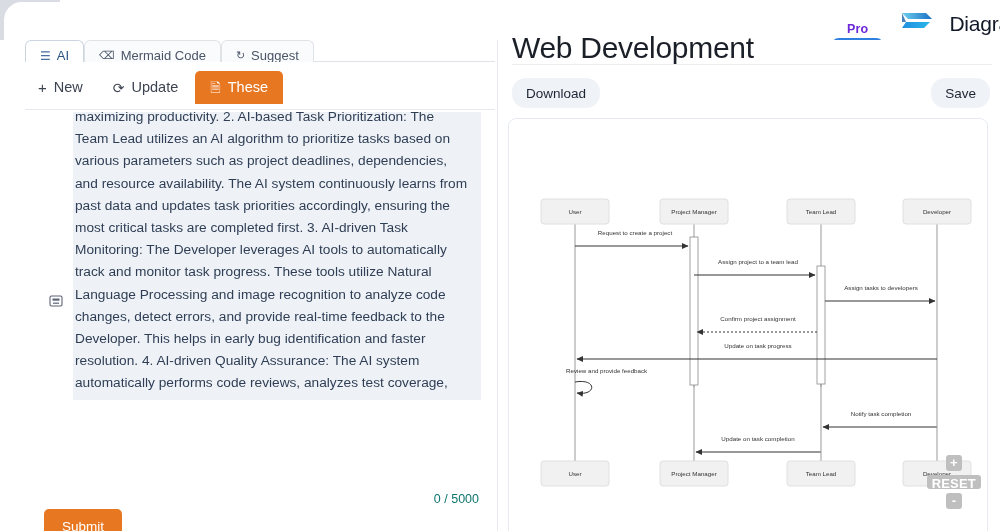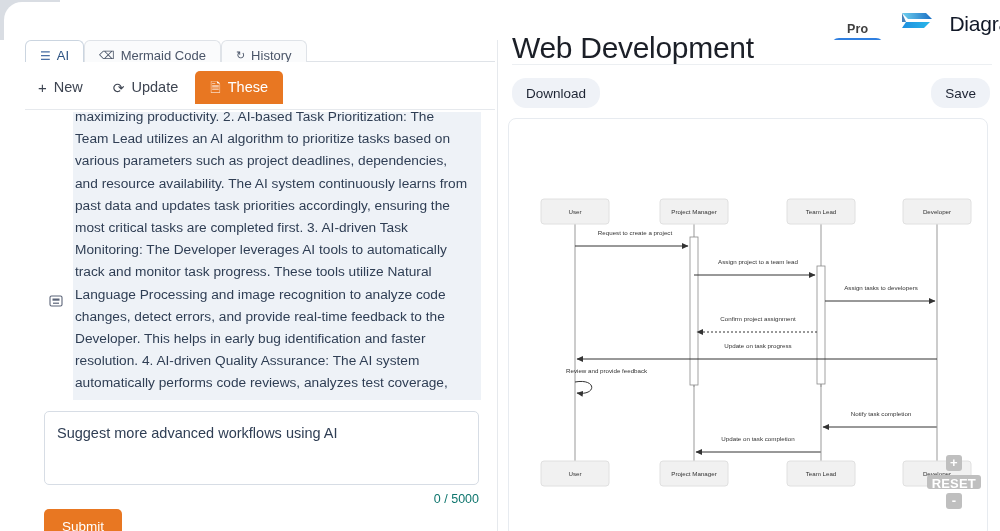--- a/index.html
+++ b/index.html
@@ -25,21 +25,21 @@
     width:60px; height:48px; background:#fff;
     border-top-left-radius:18px;
   }
 
   
   .header-right {
     position:absolute; right:0; top:0; height:44px;
     display:flex; align-items:center; gap:16px; padding-right:0;
   }
   .pro-wrap{ display:flex; flex-direction:column; align-items:center; gap:2px; }
-  .pro-label{ font-size:12.5px; font-weight:bold; color:#404040; letter-spacing:.2px;margin-top:27px;}
+  .pro-label{ font-size:12.5px; font-weight:bold; color:#6d28d9; letter-spacing:.2px;margin-top:27px;}
   .pro-badge{
     background:#2f7fe0; color:#fff; font-size:11px; font-weight:bold;
     border-radius:9px; padding:2px 9px 3px; display:flex; align-items:center; gap:2px;
     line-height:1;
   }
   .pro-badge .star{ font-size:10px; }
 
   .brand{ display:flex; align-items:center; gap:9px; }
   .brand-logo{ width:40px; height:30px; position:relative; }
   .brand-title{ font-size:21px; color:#111827; white-space:nowrap; letter-spacing:-.2px;}
@@ -210,21 +210,21 @@
       <div class="tab active">
         <span style="color:#4a6fa5;font-size:12px;">☰</span>
         <span>AI</span>
       </div>
       <div class="tab">
         <span style="font-size:11px;">⌫</span>
         <span>Mermaid Code</span>
       </div>
       <div class="tab">
         <span style="font-size:11px;">↻</span>
-        <span>History</span>
+        <span>Suggest</span>
       </div>
       <div class="tabbar-rest"></div>
     </div>
 
     <div class="btnrow">
       <button class="pbtn">
         <span style="font-size:15px;">+</span>
         <span>New</span>
       </button>
       <button class="pbtn">
@@ -244,21 +244,20 @@
           <rect x="3.5" y="4.5" width="7" height="2.2" fill="#5b6478"></rect>
           <rect x="4" y="8.6" width="6" height="1.2" fill="#5b6478"></rect>
         </svg>
       </span>
       <div class="msg-bubble">
         <div class="msg-text">maximizing productivity. 2. AI-based Task Prioritization: The Team Lead utilizes an AI algorithm to prioritize tasks based on various parameters such as project deadlines, dependencies, and resource availability. The AI system continuously learns from past data and updates task priorities accordingly, ensuring the most critical tasks are completed first. 3. AI-driven Task Monitoring: The Developer leverages AI tools to automatically track and monitor task progress. These tools utilize Natural Language Processing and image recognition to analyze code changes, detect errors, and provide real-time feedback to the Developer. This helps in early bug identification and faster resolution. 4. AI-driven Quality Assurance: The AI system automatically performs code reviews, analyzes test coverage, and detects potential issues or vulnerabilities. It provides insights and recommendations to Developers and Team Leads, ensuring high-quality deliverables and reducing the likelihood of bugs or security</div>
 
       </div>
     </div>
 
-    <textarea class="prompt-box" placeholder="Enter your prompt" style="">Suggest more advanced workflows using AI</textarea>
     <div class="counter">0 / 5000</div>
     <button class="submit-btn">Submit</button>
   </div>
 
   <div class="splitter"></div>
 
   <div class="right-pane">
     <div class="doc-title">Web Development</div>
 
     <div class="tool-row">

